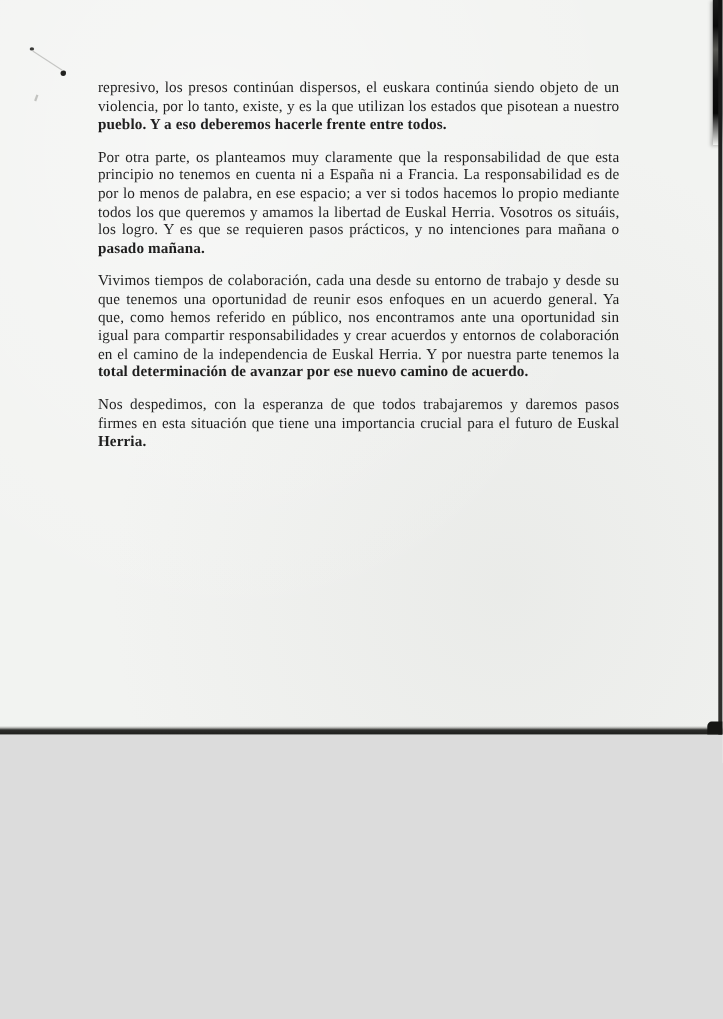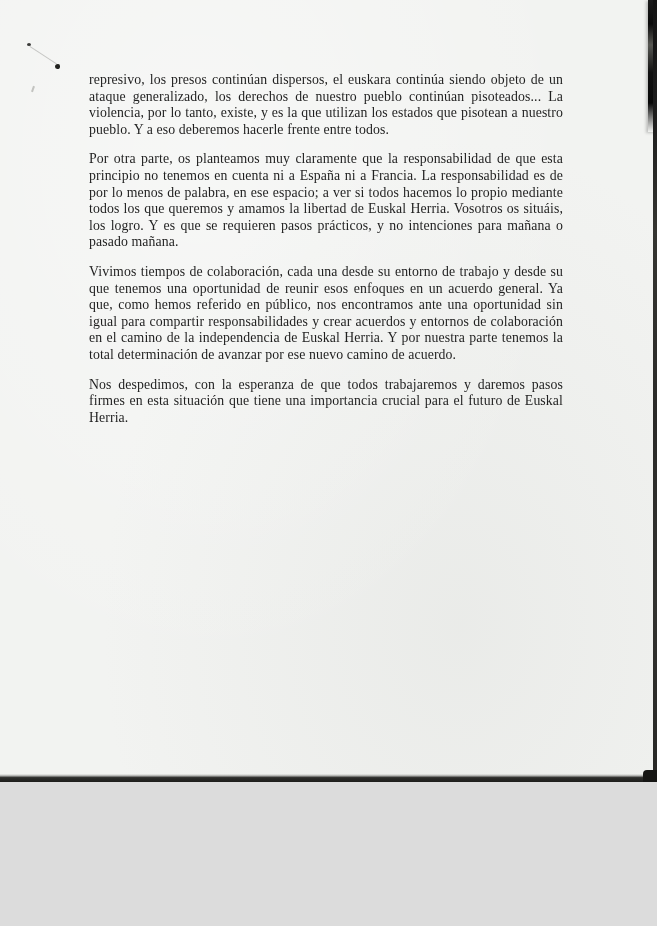--- a/index.html
+++ b/index.html
@@ -3,21 +3,21 @@
 <meta charset="utf-8">
 <style>
   html, body {
     margin: 0;
     padding: 0;
     background: #dcdcdc;
   }
   .page {
     position: relative;
     width: 657px;
-    height: 782px;
+    height: 668px;
     overflow: hidden;
     background:
       radial-gradient(ellipse at 30% 20%, rgba(255,255,255,0.35), rgba(255,255,255,0) 60%),
       radial-gradient(ellipse at 70% 80%, rgba(210,212,208,0.25), rgba(210,212,208,0) 55%),
       #f2f3f1;
     font-family: "Liberation Serif", "DejaVu Serif", serif;
   }
   
   .edge-right-thin {
     position: absolute;
@@ -105,41 +105,41 @@
     margin: 0 0 13px 0;
   }
   .line {
     text-align: justify;
     text-align-last: justify;
     white-space: normal;
   }
   .line.last {
     text-align: center;
     text-align-last: left;
+    font-weight: bold;
   }
 </style>
 </head>
 <body>
 
 <div class="page">
 
   <div class="edge-right-top"></div>
   <div class="edge-right-thin"></div>
   <div class="edge-bottom"></div>
   <div class="edge-bottom-right-corner"></div>
   <div class="speck-1"></div>
   <div class="speck-2"></div>
   <div class="scratch-1"></div>
   <div class="scratch-2"></div>
 
   <div class="text-block">
 
     <div class="para">
       <div class="line">represivo, los presos continúan dispersos, el euskara continúa siendo objeto de un</div>
-      <div class="line">ataque generalizado, los derechos de nuestro pueblo continúan pisoteados... La</div>
       <div class="line">violencia, por lo tanto, existe, y es la que utilizan los estados que pisotean a nuestro</div>
       <div class="line last">pueblo. Y a eso deberemos hacerle frente entre todos.</div>
     </div>
 
     <div class="para">
       <div class="line">Por otra parte, os planteamos muy claramente que la responsabilidad de que esta</div>
       <div class="line">principio no tenemos en cuenta ni a España ni a Francia. La responsabilidad es de</div>
       <div class="line">por lo menos de palabra, en ese espacio; a ver si todos hacemos lo propio mediante</div>
       <div class="line">todos los que queremos y amamos la libertad de Euskal Herria. Vosotros os situáis,</div>
       <div class="line">los logro. Y es que se requieren pasos prácticos, y no intenciones para mañana o</div>

